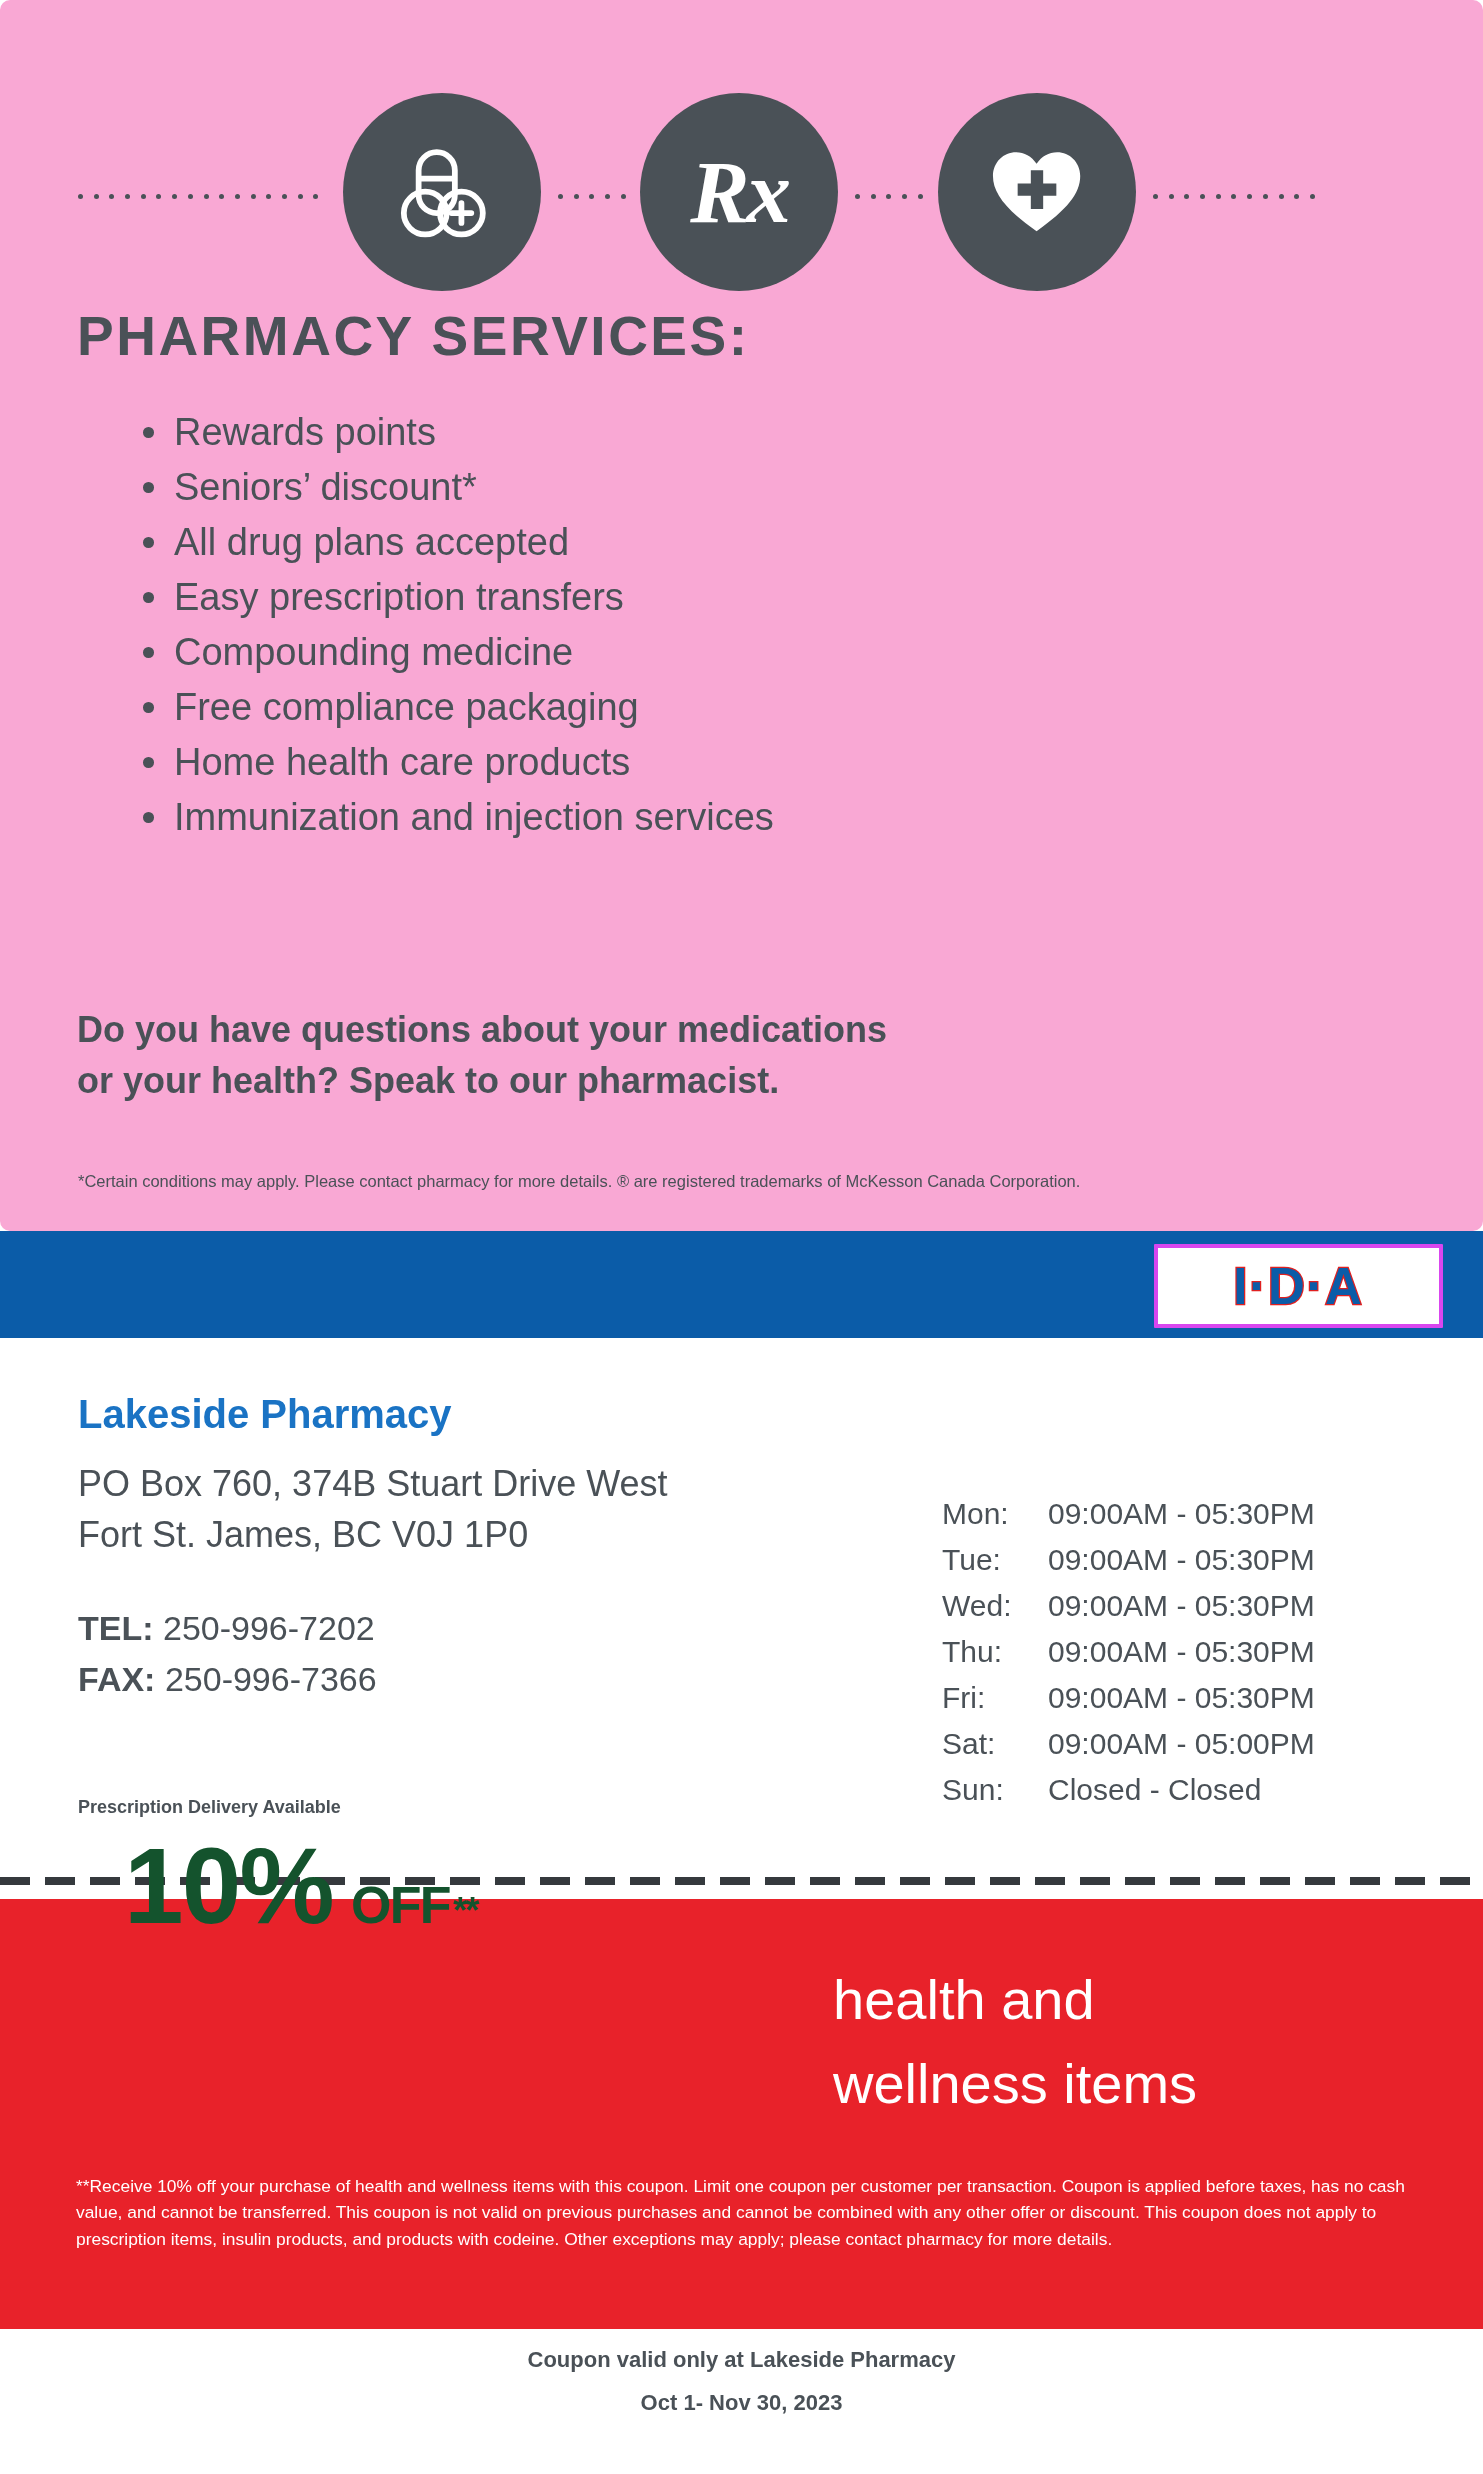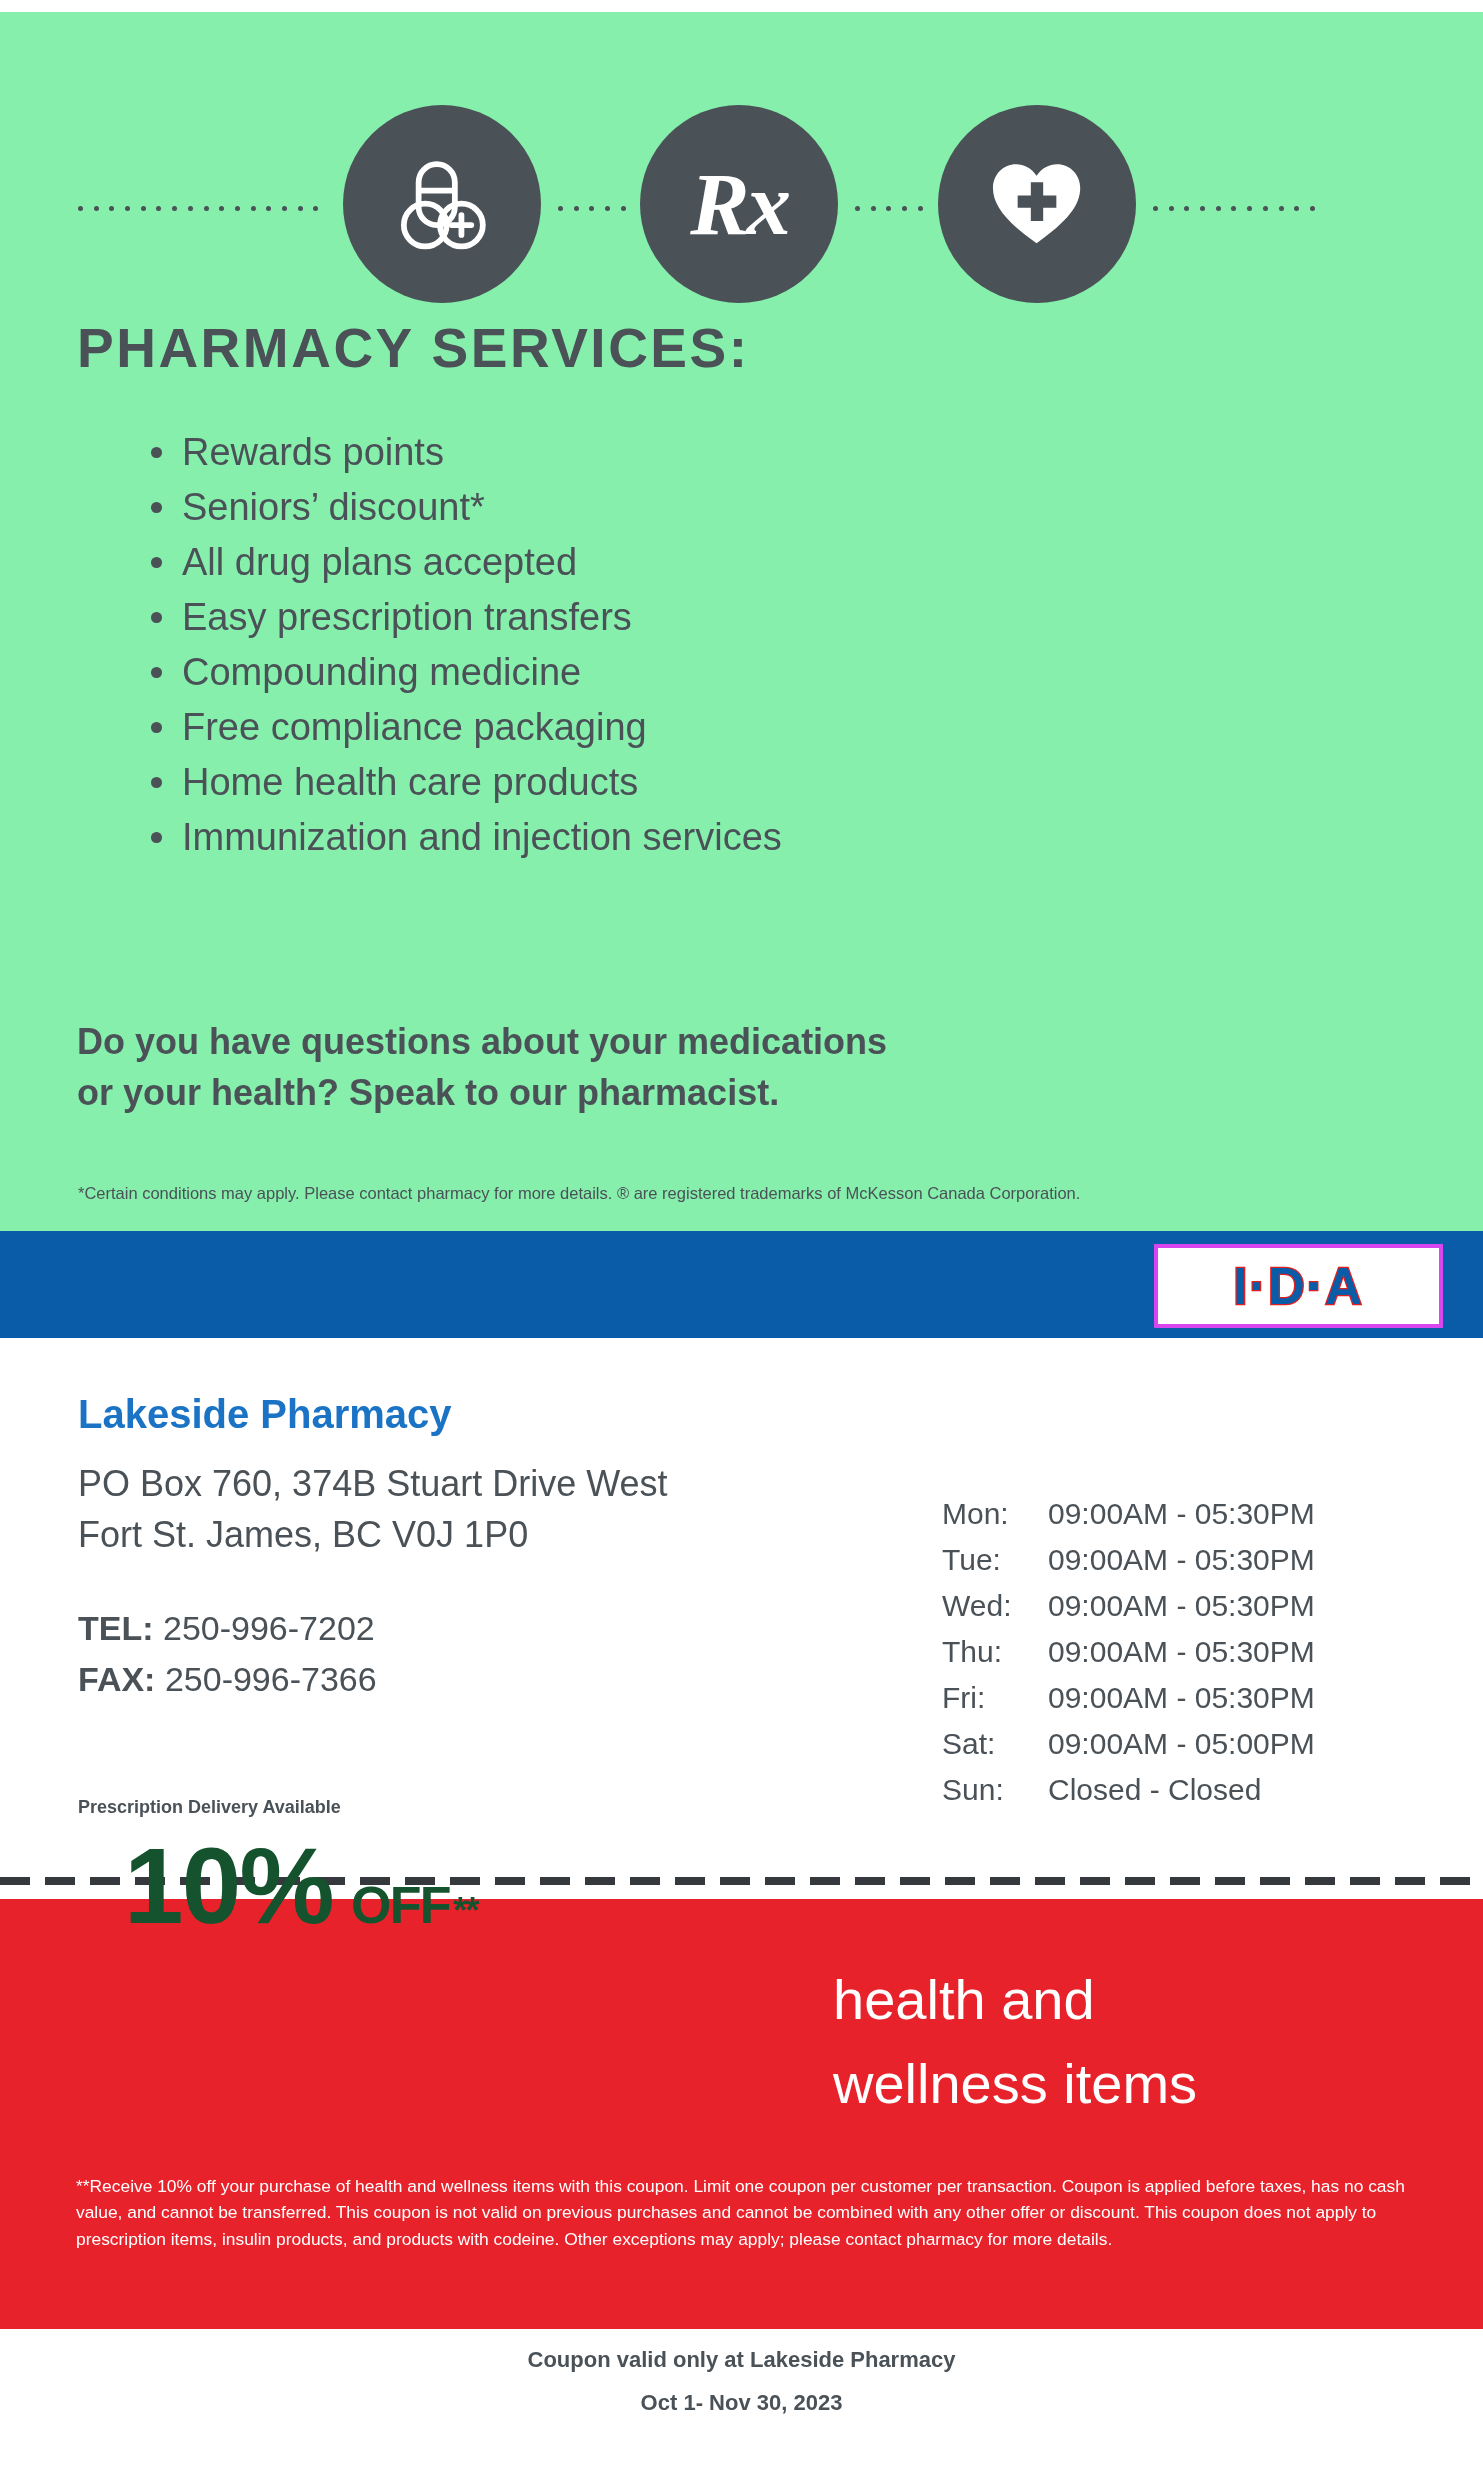--- a/index.html
+++ b/index.html
@@ -17,24 +17,25 @@
   .page {
     position: relative;
     width: 1483px;
     height: 2475px;
     background: #ffffff;
   }
 
   
   .top-panel {
     position: absolute;
-    left: 0; top: 12px;
+    left: 0; top: 0;
     width: 1483px;
     height: 1231px;
-    background: #86efac;
+    background: #f9a8d4;
+    border-radius: 10px;
   }
 
   .icon-strip {
     position: absolute;
     left: 0; top: 45px;
     width: 1483px;
     height: 198px;
   }
   .dots {
     position: absolute;
@@ -85,21 +86,21 @@
     font-size: 55px;
     font-weight: bold;
     letter-spacing: 2.5px;
     color: #4a5157;
   }
 
   .services-list {
     position: absolute;
     left: 124px;
     top: 405px;
-    margin: 8px;
+    margin: 0;
     padding: 0 0 0 50px;
     list-style: none;
   }
   .services-list li {
     position: relative;
     font-size: 38px;
     line-height: 55px;
     color: #4a5157;
   }
   .services-list li::before {

